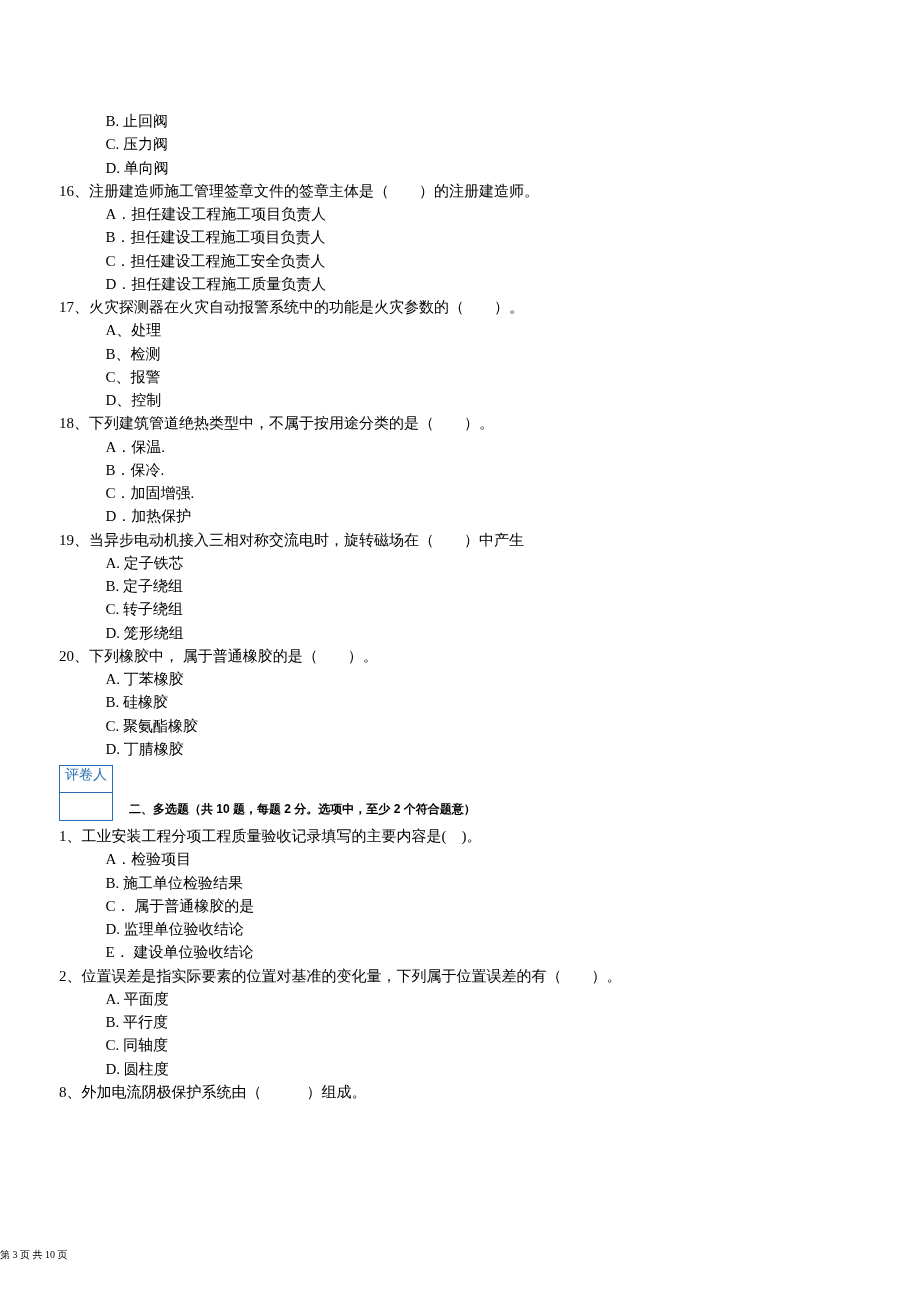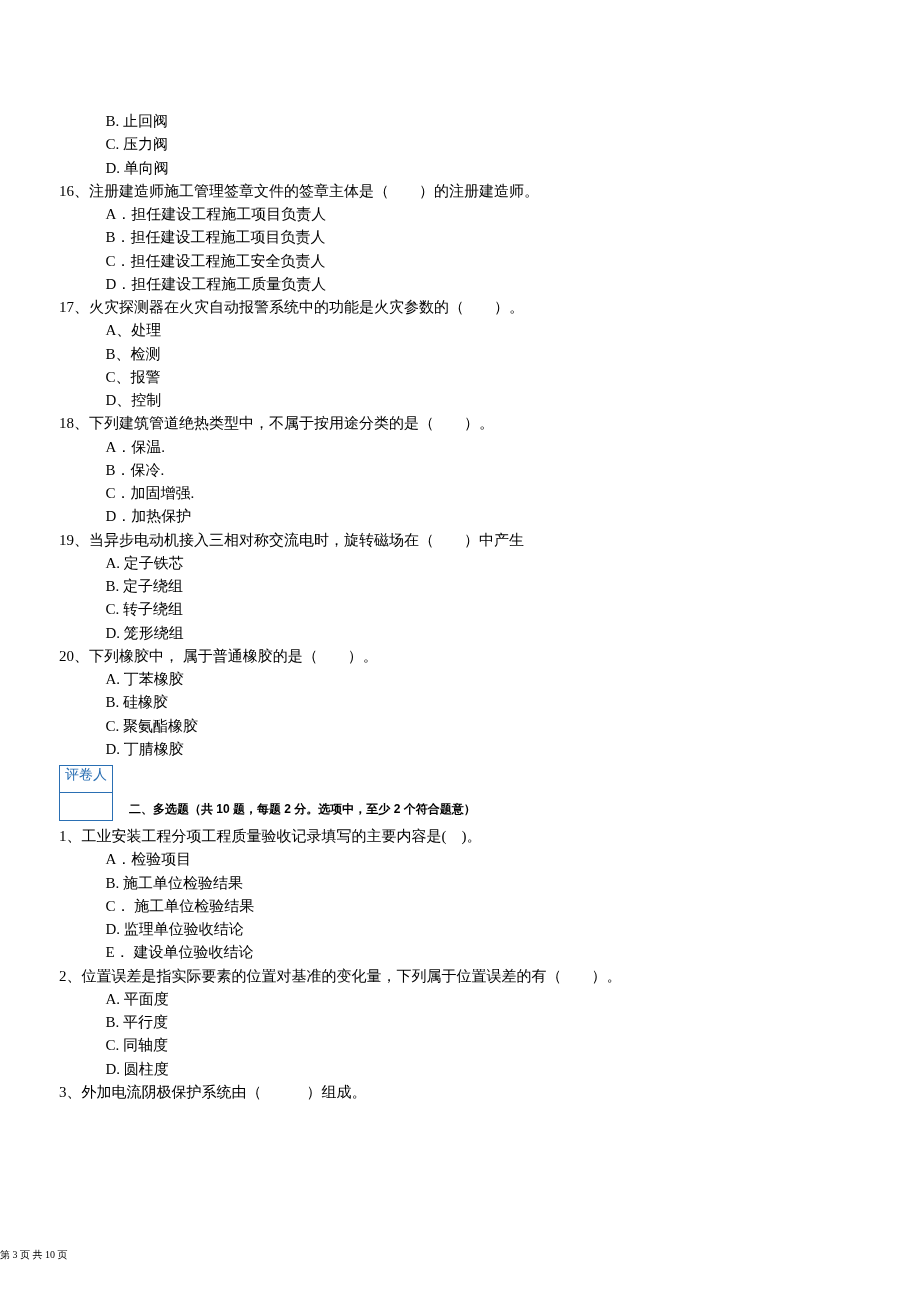--- a/index.html
+++ b/index.html
@@ -105,26 +105,26 @@
     <div class="grader-box">
       <div class="cell label">评卷人</div>
       <div class="cell blank"></div>
     </div>
     <div class="section-title">二、多选题（共 10 题，每题 2 分。选项中，至少 2 个符合题意）</div>
   </div>
 
   <div class="q-stem">1、工业安装工程分项工程质量验收记录填写的主要内容是(　)。</div>
   <div class="opt">A．检验项目</div>
   <div class="opt">B. 施工单位检验结果</div>
-  <div class="opt">C． 施工单位检验结果</div>
+  <div class="opt">C． 属于普通橡胶的是</div>
   <div class="opt">D. 监理单位验收结论</div>
   <div class="opt">E． 建设单位验收结论</div>
 
   <div class="q-stem">2、位置误差是指实际要素的位置对基准的变化量，下列属于位置误差的有（　　）。</div>
   <div class="opt">A. 平面度</div>
   <div class="opt">B. 平行度</div>
   <div class="opt">C. 同轴度</div>
   <div class="opt">D. 圆柱度</div>
 
-  <div class="q-stem">3、外加电流阴极保护系统由（　　　）组成。</div>
+  <div class="q-stem">8、外加电流阴极保护系统由（　　　）组成。</div>
 
   <div class="footer">第 3 页 共 10 页</div>
 </div>
 
 </body></html>

